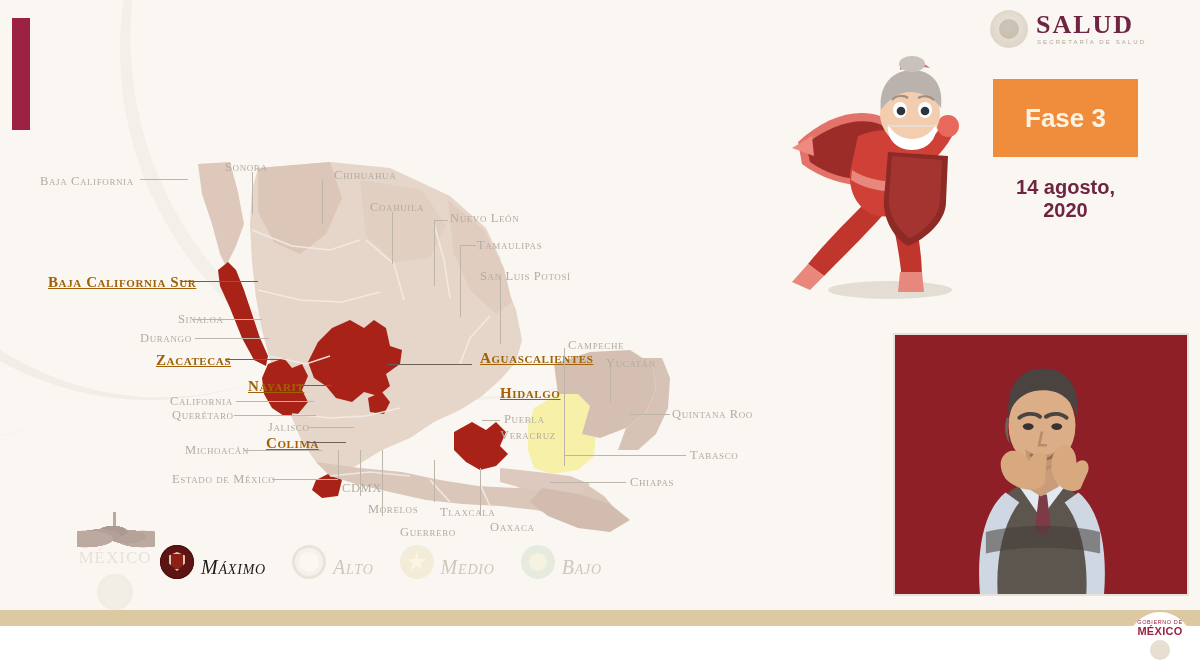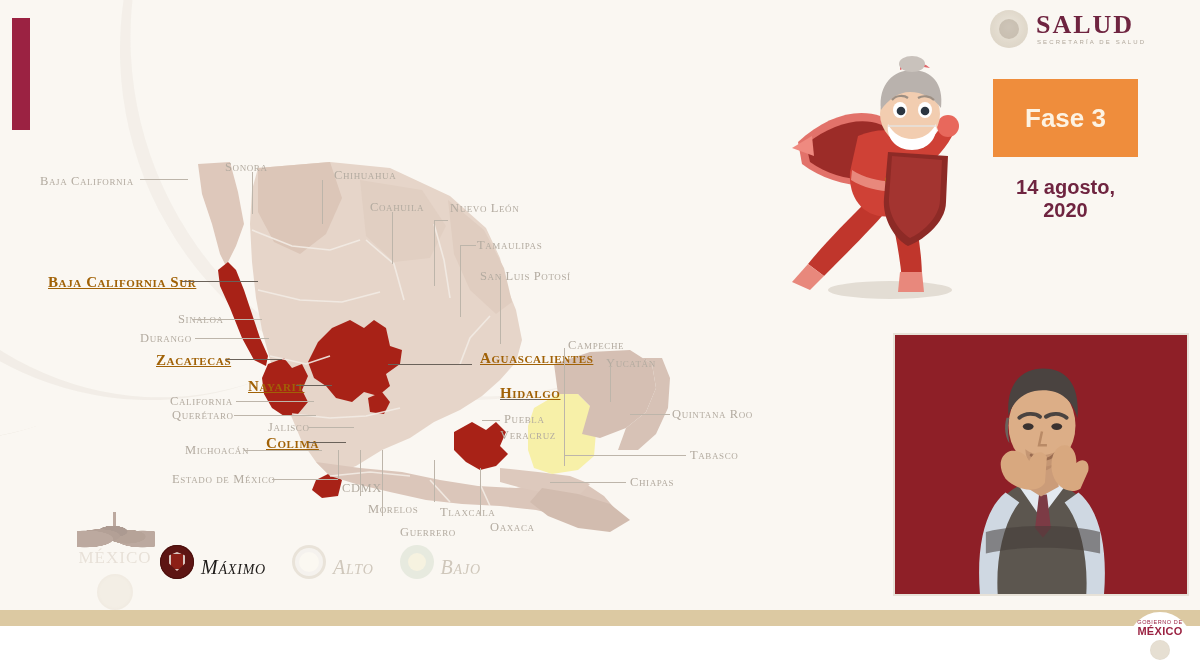--- a/index.html
+++ b/index.html
@@ -335,21 +335,21 @@
         <path d="M404 74 L414 110 L420 148"></path>
         <path d="M460 166 L440 188 L430 214"></path>
       </g>
     </svg>
 
     <div id="map-labels">
         <div class="maplabel dim" style="left: 10px; top: 24px;">Baja California</div>
         <div class="maplabel dim" style="left: 195px; top: 10px;">Sonora</div>
         <div class="maplabel dim" style="left: 304px; top: 18px;">Chihuahua</div>
         <div class="maplabel dim" style="left: 340px; top: 50px;">Coahuila</div>
-        <div class="maplabel dim" style="left: 420px; top: 51px;">Nuevo León</div>
+        <div class="maplabel dim" style="left: 420px; top: 61px;">Nuevo León</div>
         <div class="maplabel dim" style="left: 447px; top: 88px;">Tamaulipas</div>
         <div class="maplabel dim" style="left: 450px; top: 119px;">San Luis Potosí</div>
         <div class="maplabel hot" style="left: 18px; top: 124px;">Baja California Sur</div>
         <div class="maplabel dim" style="left: 112px; top: 162px; margin-left: 36px;">Sinaloa</div>
         <div class="maplabel dim" style="left: 110px; top: 181px;">Durango</div>
         <div class="maplabel hot" style="left: 126px; top: 202px;">Zacatecas</div>
         <div class="maplabel hot" style="left: 450px; top: 200px;">Aguascalientes</div>
         <div class="maplabel dim" style="left: 538px; top: 188px;">Campeche</div>
         <div class="maplabel dim" style="left: 576px; top: 206px;">Yucatán</div>
         <div class="maplabel hot" style="left: 218px; top: 228px;">Nayarit</div>
@@ -414,20 +414,26 @@
           <div class="shield"></div>
         </div>
         <div class="txt">Máximo</div>
       </div>
       <div class="lg alto">
         <div class="dot">
           <div class="flower"></div>
         </div>
         <div class="txt">Alto</div>
       </div>
+      <div class="lg medio">
+        <div class="dot">
+          <div class="star"></div>
+        </div>
+        <div class="txt">Medio</div>
+      </div>
       <div class="lg bajo">
         <div class="dot">
           <div class="circ"></div>
         </div>
         <div class="txt">Bajo</div>
       </div>
     </div>
 
   <div id="gobwm">
     <div class="tower"></div>

